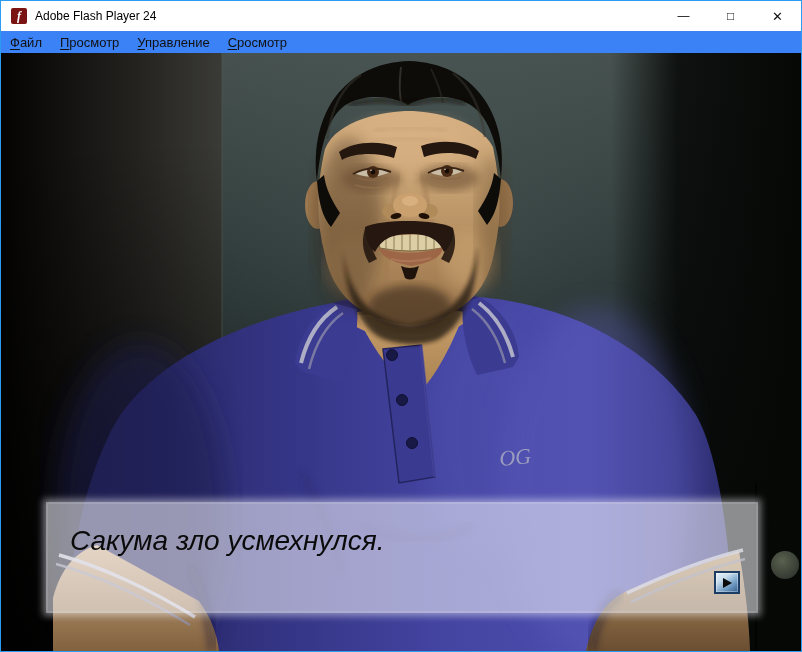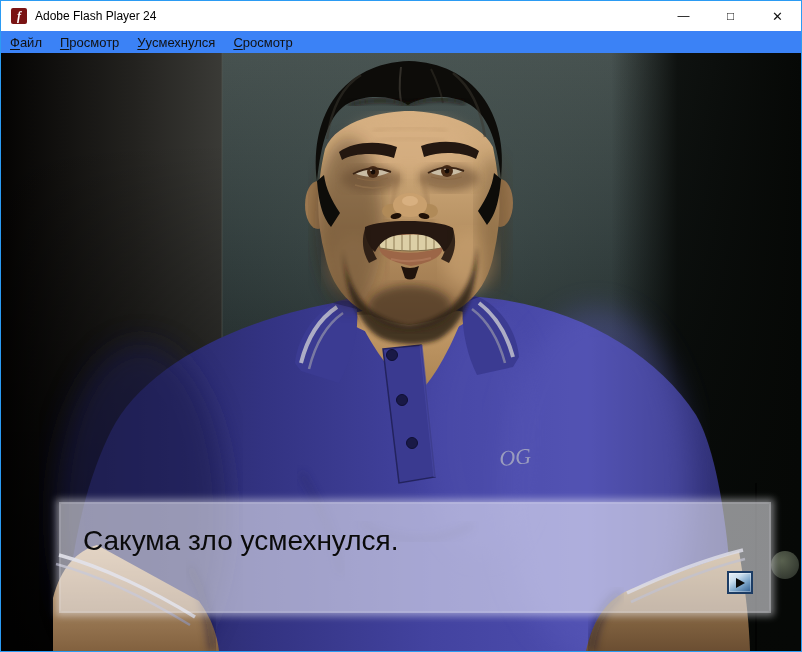--- a/index.html
+++ b/index.html
@@ -23,23 +23,24 @@
   .win-btn.close{font-size:13px;}
   
   .menubar{height:22px;display:flex;align-items:center;background:#3b82f6;padding-left:9px;font-size:13px;color:#111;}
   .menu-item{margin-right:18px;}
   .menu-item .mn{text-decoration:underline;text-underline-offset:2px;}
   
   .game{position:relative;width:800px;height:598px;background:#000;overflow:hidden;}
   .game svg{display:block;}
   
   .dialog{
-    position:absolute;left:60px;top:451px;width:708px;height:107px;
+    position:absolute;left:47px;top:451px;width:708px;height:107px;
     background:rgba(249,249,255,0.55);
     box-shadow:0 0 0 2px rgba(249,249,255,0.35), 0 0 7px 5px rgba(249,249,255,0.45);
+    font-style:italic;
   }
   .dialog-text{padding:21px 0 0 22px;font-size:28px;color:#0a0a0a;}
   .advance-btn{
     position:absolute;right:16px;bottom:17px;width:22px;height:19px;
     border:2px solid #1c3c64;
     background:linear-gradient(145deg,#e9f1f8 0%,#cadeee 30%,#7fa8cc 60%,#2f5d90 100%);
     display:flex;align-items:center;justify-content:center;
     box-shadow:inset 0 0 0 1px rgba(255,255,255,0.35);
   }
   .play-tri{width:0;height:0;border-left:9px solid #0a0a0a;border-top:5px solid transparent;border-bottom:5px solid transparent;}
@@ -55,21 +56,21 @@
     <div class="win-controls">
       <div class="win-btn">—</div>
       <div class="win-btn">□</div>
       <div class="win-btn close">✕</div>
     </div>
   </div>
 
   <div class="menubar">
     <div class="menu-item"><span class="mn">Ф</span><span>айл</span></div>
     <div class="menu-item"><span class="mn">П</span><span>росмотр</span></div>
-    <div class="menu-item"><span class="mn">У</span><span>усмехнулся</span></div>
+    <div class="menu-item"><span class="mn">У</span><span>правление</span></div>
     <div class="menu-item"><span class="mn">С</span><span>росмотр</span></div>
   </div>
 
   <div class="game">
 
     <svg viewBox="0 0 800 598" width="800" height="598">
       <defs>
         <linearGradient id="wallVert" x1="0" y1="0" x2="0" y2="1">
           <stop offset="0" stop-color="#46514f"></stop>
             <stop offset="0.35" stop-color="#2c3737"></stop>

